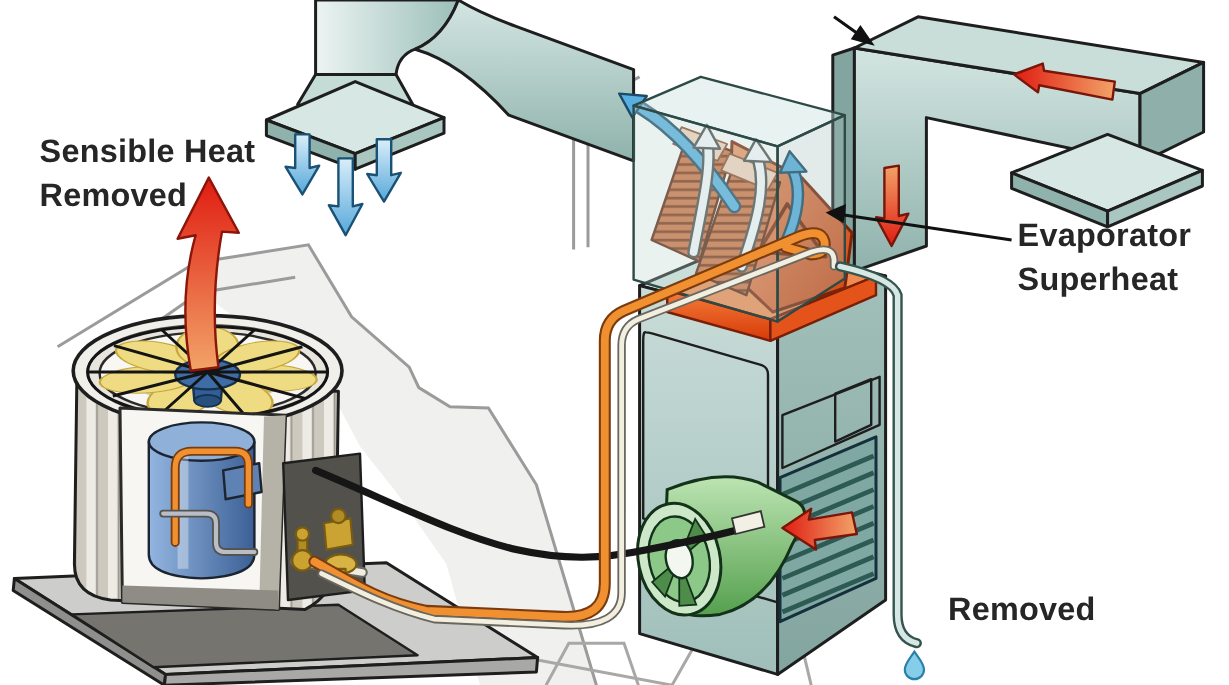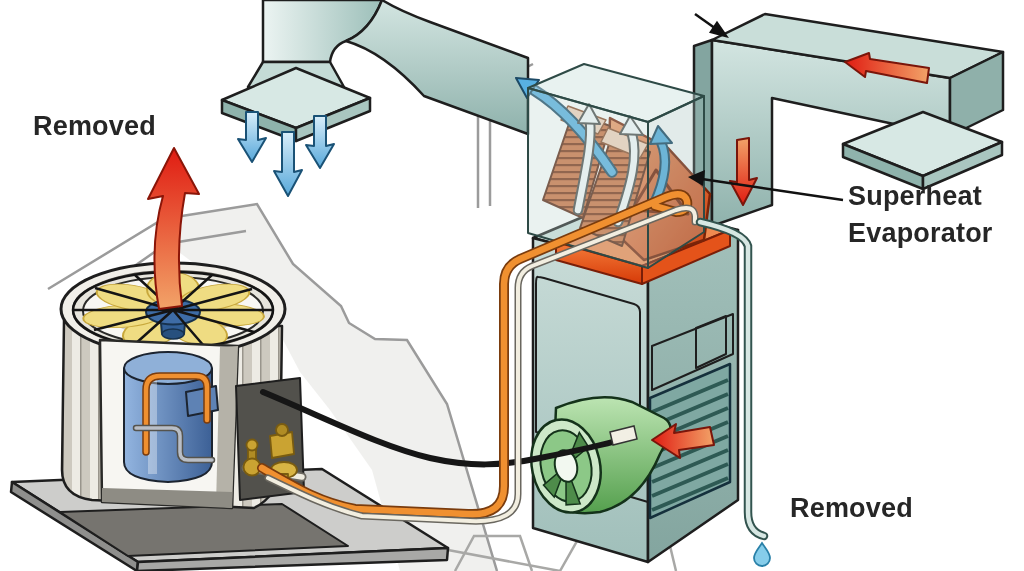--- a/index.html
+++ b/index.html
@@ -271,22 +271,23 @@
   </g>
   <path d="M762,543 C766,549 770,553 770,558 A8,8 0 1 1 754,558 C754,553 758,549 762,543 Z" fill="#86cdea" stroke="#2980a8" stroke-width="1.8"></path>
 
   <g>
     <path d="M843,200 L702,179" stroke="#111" stroke-width="2.5" fill="none"></path>
     <path d="M688,177 L705,170 L703,186 Z" fill="#111"></path>
   </g>
 </svg>
 
 <div class="lbl" style="left:33px;top:108px;">
+  <div>Sensible Heat</div>
   <div>Removed</div>
 </div>
 <div class="lbl" style="left:848px;top:178px;">
+  <div>Evaporator</div>
   <div>Superheat</div>
-  <div>Evaporator</div>
 </div>
 <div class="lbl" style="left:790px;top:490px;">
   <div>Removed</div>
 </div>
 </div>
 
 </body></html>

